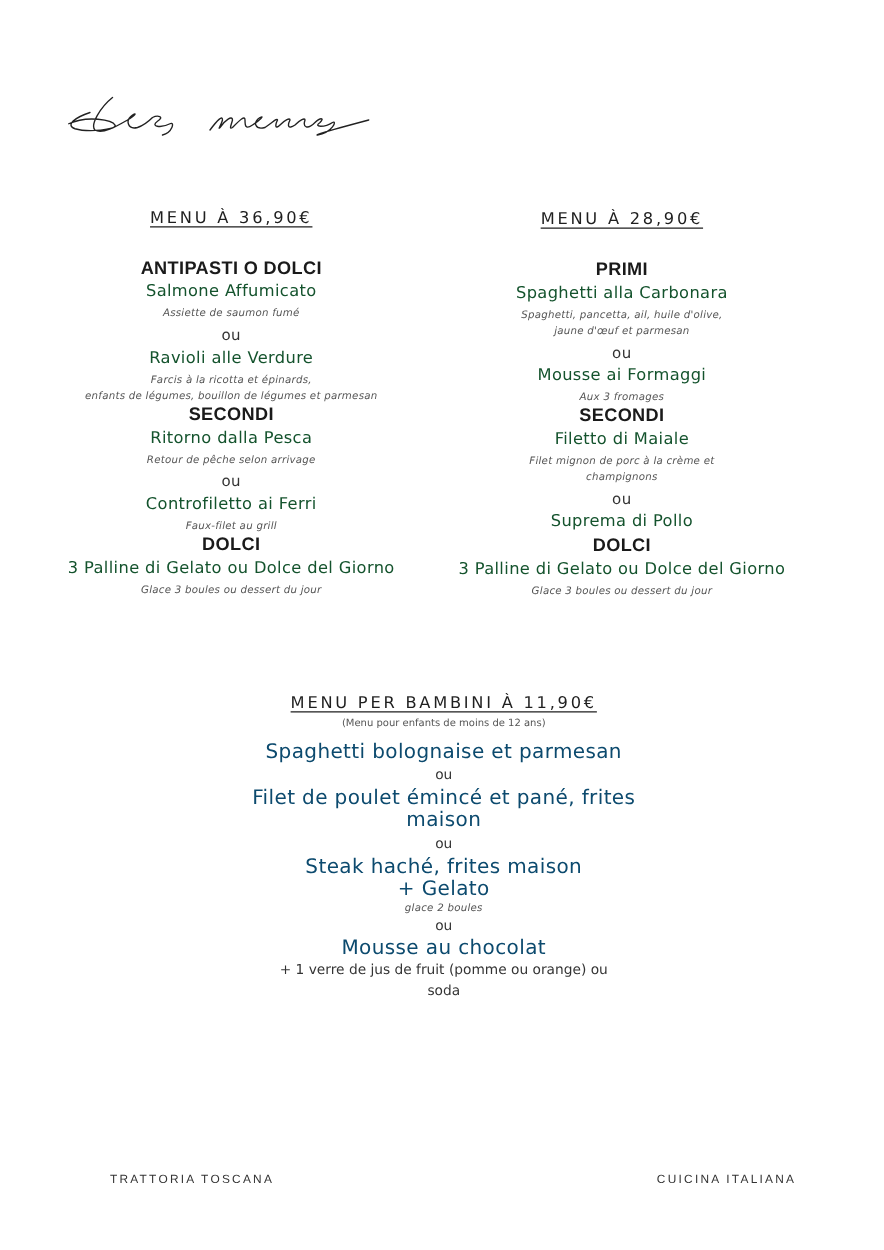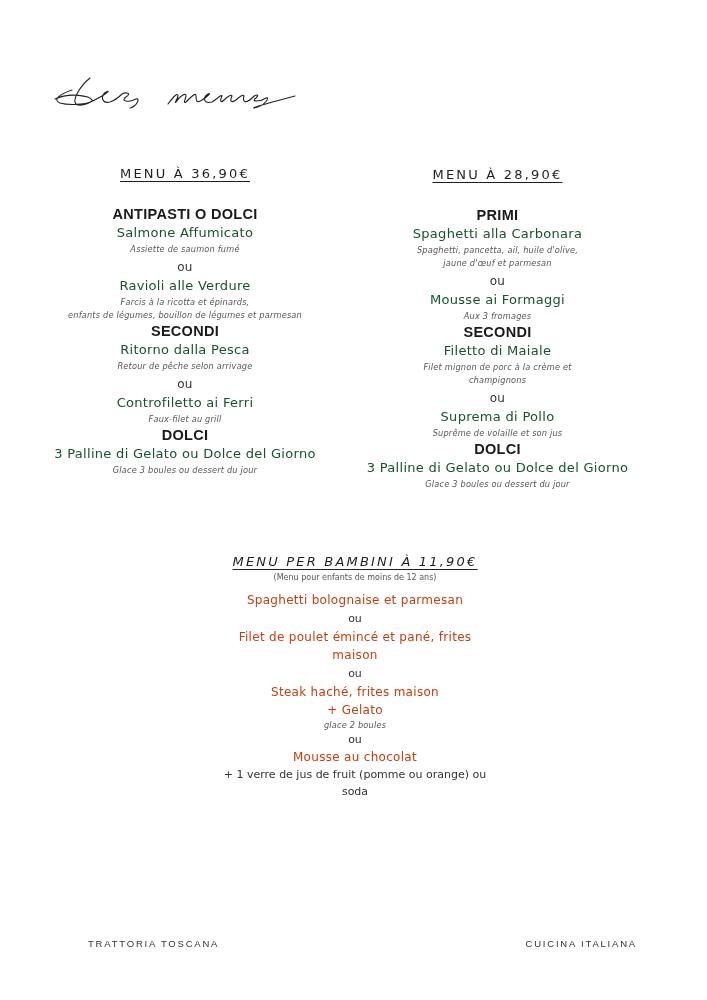--- a/index.html
+++ b/index.html
@@ -12,30 +12,30 @@
   }
   .col { position: absolute; text-align: center; }
   .col-left { left: 40px; width: 290px; top: 163px; }
   .col-right { left: 350px; width: 295px; top: 164px; }
   .col-kids { left: 190px; width: 330px; top: 551px; }
   .menu-head {
     font-family: "DejaVu Sans", sans-serif; font-size: 13px; letter-spacing: 2.2px;
     text-decoration: underline; text-underline-offset: 3px; color: #1f1f1f;
     margin-bottom: 24px; display: inline-block;
   }
-  .col-kids .menu-head { margin-bottom: 2px; font-style: italic; }
+  .col-kids .menu-head { margin-bottom: 2px; }
   .course {
     font-family: "Liberation Sans", sans-serif; font-weight: bold; font-size: 14.5px;
     color: #1a1a1a; line-height: 18px; letter-spacing: 0.3px;
   }
   .dish { font-size: 13px; line-height: 20px; color: #14532d; letter-spacing: 0.3px; }
   .desc { font-size: 8.2px; font-style: italic; line-height: 13px; color: #555; letter-spacing: 0.2px; }
   .ou { font-size: 12px; line-height: 18px; color: #333; letter-spacing: 0.4px; }
   .note { font-size: 8px; line-height: 14px; color: #555; margin-bottom: 6px; }
-  .kids-line { font-size: 12px; line-height: 18px; color: #c2410c; letter-spacing: 0.3px; }
+  .kids-line { font-size: 16px; line-height: 18px; color: #0c4a6e; letter-spacing: 0.3px; }
   .kids-small { font-size: 11px; line-height: 16px; color: #333; }
   .footer {
     position: absolute; top: 938px; font-family: "Liberation Sans", sans-serif;
     font-size: 9.5px; letter-spacing: 1.8px; color: #333;
   }
   .footer-left { left: 88px; }
   .footer-right { right: 70px; }
 </style>
 </head>
 <body>
@@ -77,21 +77,20 @@
   <div class="ou" style="margin-top:2px;">ou</div>
   <div class="dish">Mousse ai Formaggi</div>
   <div class="desc">Aux 3 fromages</div>
 
   <div class="course">SECONDI</div>
   <div class="dish">Filetto di Maiale</div>
   <div class="desc">Filet mignon de porc à la crème et</div>
   <div class="desc">champignons</div>
   <div class="ou" style="margin-top:2px;">ou</div>
   <div class="dish">Suprema di Pollo</div>
-  <div class="desc">Suprême de volaille et son jus</div>
 
   <div class="course">DOLCI</div>
   <div class="dish">3 Palline di Gelato ou Dolce del Giorno</div>
   <div class="desc">Glace 3 boules ou dessert du jour</div>
 </div>
 
 <div class="col col-kids">
   <div class="menu-head">MENU PER BAMBINI À 11,90€</div>
   <div class="note">(Menu pour enfants de moins de 12 ans)</div>
   <div class="kids-line">Spaghetti bolognaise et parmesan</div>

